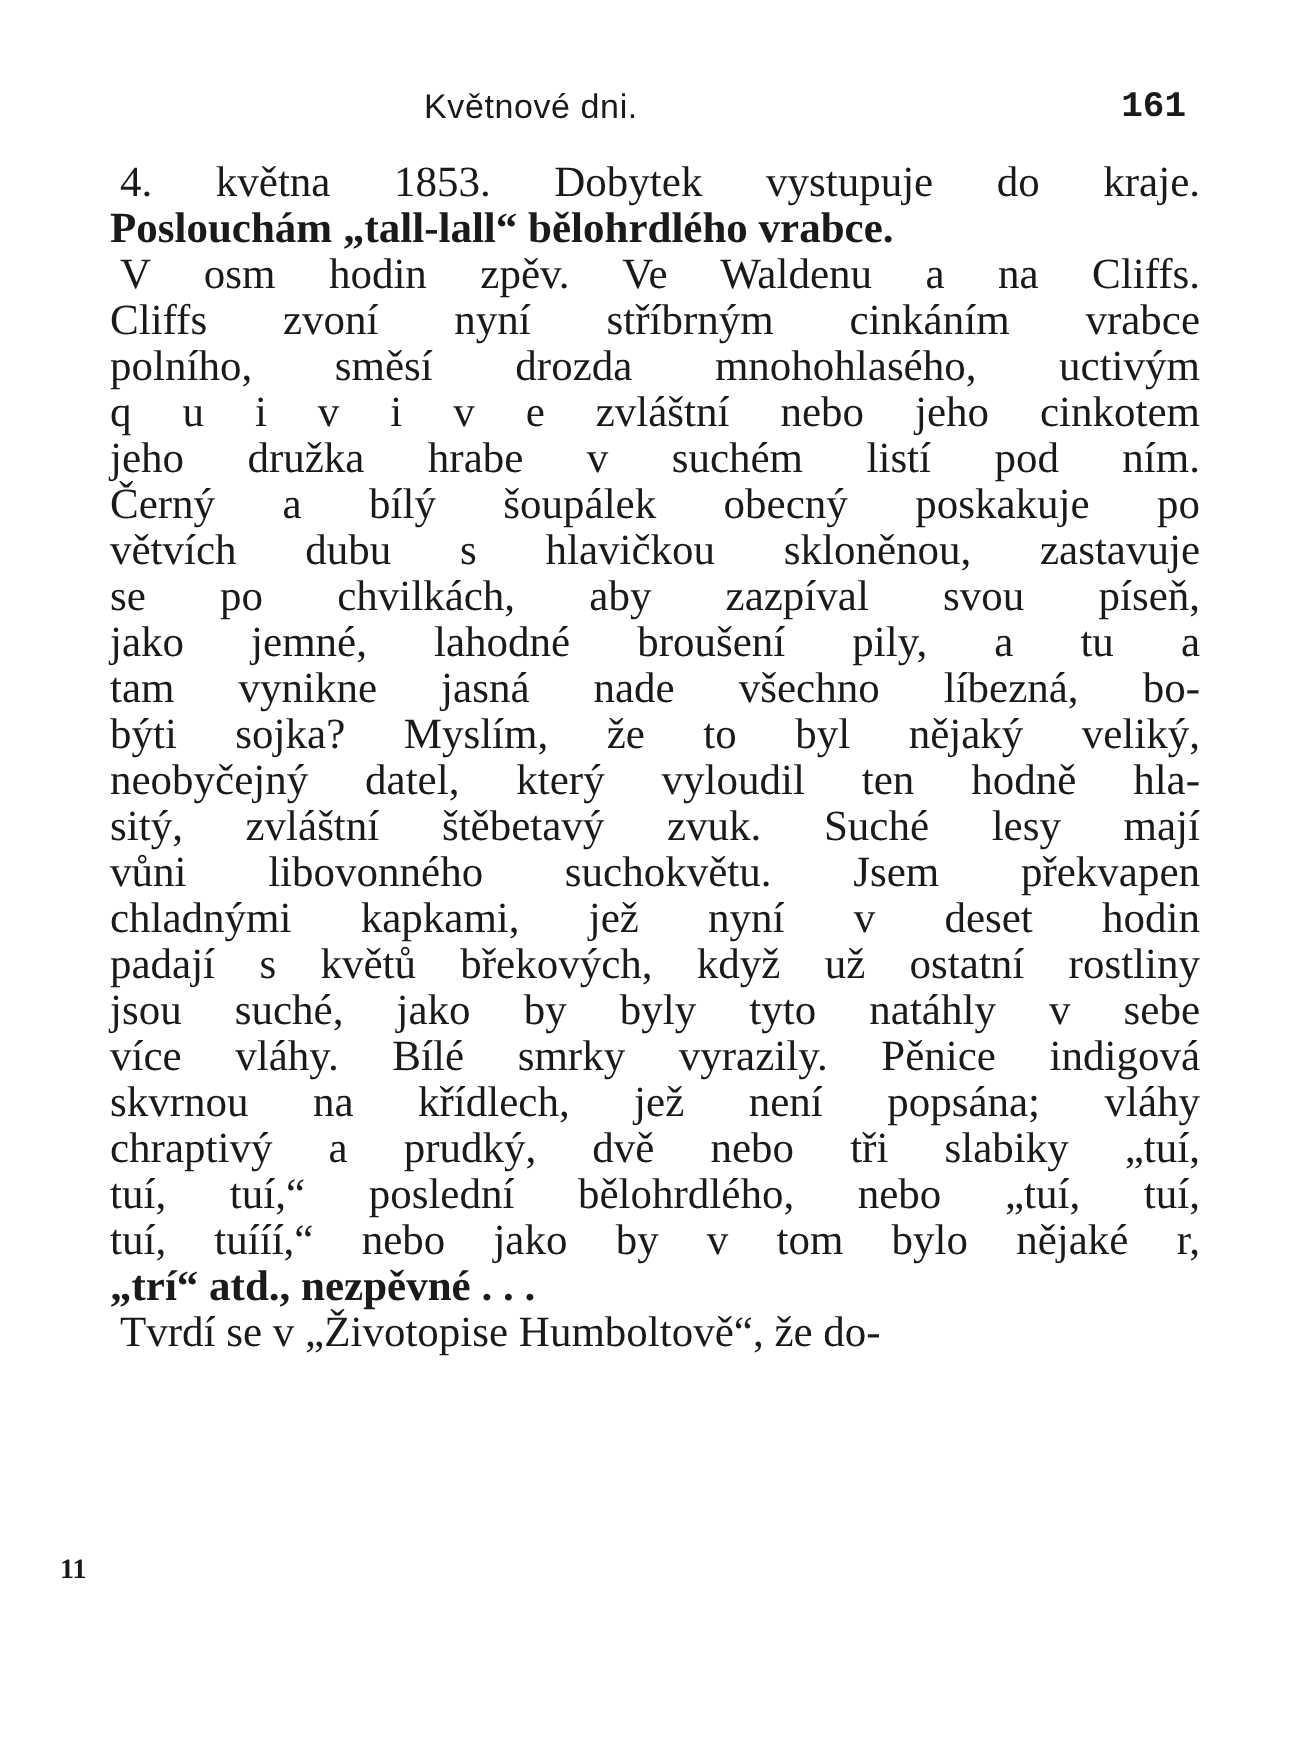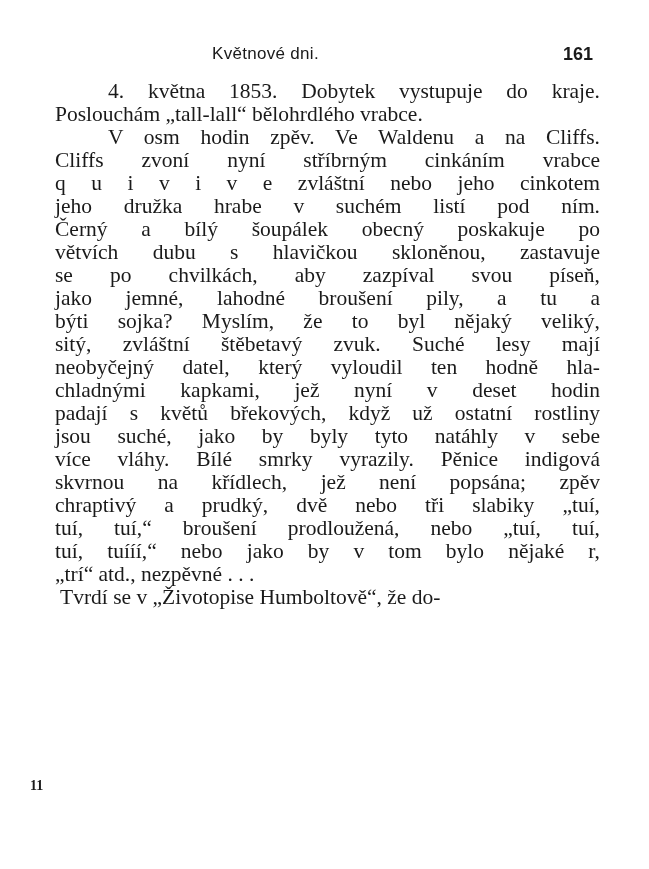--- a/index.html
+++ b/index.html
@@ -27,41 +27,41 @@
       left: 155px;
       top: 0;
       font-family: "Liberation Sans", "DejaVu Sans", sans-serif;
       font-size: 17px;
       letter-spacing: 0.3px;
     }
     .page-number {
       position: absolute;
       right: 4px;
       top: 0;
-      font-family: Liberation Sans, sans-serif;
+      font-family: Liberation Mono, monospace;
       font-size: 18px;
       font-weight: bold;
     }
     .body-text {
       position: absolute;
       top: 80px;
       left: 55px;
       width: 545px;
     }
     .line {
       display: block;
       height: 23px;
       line-height: 23px;
       font-size: 21.5px;
       white-space: nowrap;
       text-align: justify;
       text-align-last: justify;
     }
-    .line.indent { padding-left: 5px; margin-left: 48px; }
-    .line.short { text-align-last: left; }
+    .line.indent { padding-left: 5px; }
+    .line.short { text-align-last: left; font-weight: bold; }
     .line.indent-last { padding-left: 5px; text-align-last: left; }
     .signature {
       position: absolute;
       left: 30px;
       top: 778px;
       font-family: "Liberation Serif", "DejaVu Serif", serif;
       font-weight: bold;
       font-size: 14px;
       text-align: right;
     }
@@ -72,34 +72,37 @@
 <div class="running-head">
   <span class="running-title">Květnové dni.</span>
   <span class="page-number">161</span>
 </div>
 
 <div class="body-text">
   <span class="line indent">4. května 1853. Dobytek vystupuje do kraje.</span>
   <span class="line short">Poslouchám „tall-lall“ bělohrdlého vrabce.</span>
   <span class="line indent">V osm hodin zpěv. Ve Waldenu a na Cliffs.</span>
   <span class="line">Cliffs zvoní nyní stříbrným cinkáním vrabce</span>
+  <span class="line">polního, směsí drozda mnohohlasého, uctivým</span>
   <span class="line">q u i   v i v e  zvláštní nebo jeho cinkotem</span>
   <span class="line">jeho družka hrabe v suchém listí pod ním.</span>
   <span class="line">Černý a bílý šoupálek obecný poskakuje po</span>
   <span class="line">větvích dubu s hlavičkou skloněnou, zastavuje</span>
   <span class="line">se po chvilkách, aby zazpíval svou píseň,</span>
   <span class="line">jako jemné, lahodné broušení pily, a tu a</span>
+  <span class="line">tam vynikne jasná nade všechno líbezná, bo-</span>
   <span class="line">býti sojka? Myslím, že to byl nějaký veliký,</span>
+  <span class="line">neobyčejný datel, který vyloudil ten hodně hla-</span>
   <span class="line">sitý, zvláštní štěbetavý zvuk. Suché lesy mají</span>
-  <span class="line">neobyčejný datel, který vyloudil ten hodně hla-</span>
+  <span class="line">vůni libovonného suchokvětu. Jsem překvapen</span>
   <span class="line">chladnými kapkami, jež nyní v deset hodin</span>
   <span class="line">padají s květů břekových, když už ostatní rostliny</span>
   <span class="line">jsou suché, jako by byly tyto natáhly v sebe</span>
   <span class="line">více vláhy. Bílé smrky vyrazily. Pěnice indigová</span>
-  <span class="line">skvrnou na křídlech, jež není popsána; zpěv</span>
+  <span class="line">skvrnou na křídlech, jež není popsána; vláhy</span>
   <span class="line">chraptivý a prudký, dvě nebo tři slabiky „tuí,</span>
-  <span class="line">tuí, tuí,“ broušení prodloužená, nebo „tuí, tuí,</span>
+  <span class="line">tuí, tuí,“ poslední bělohrdlého, nebo „tuí, tuí,</span>
   <span class="line">tuí, tuííí,“ nebo jako by v tom bylo nějaké r,</span>
   <span class="line short">„trí“ atd., nezpěvné . . .</span>
   <span class="line indent-last">Tvrdí se v „Životopise Humboltově“, že do-</span>
 </div>
 
 <div class="signature">11</div>
 
 </body></html>

